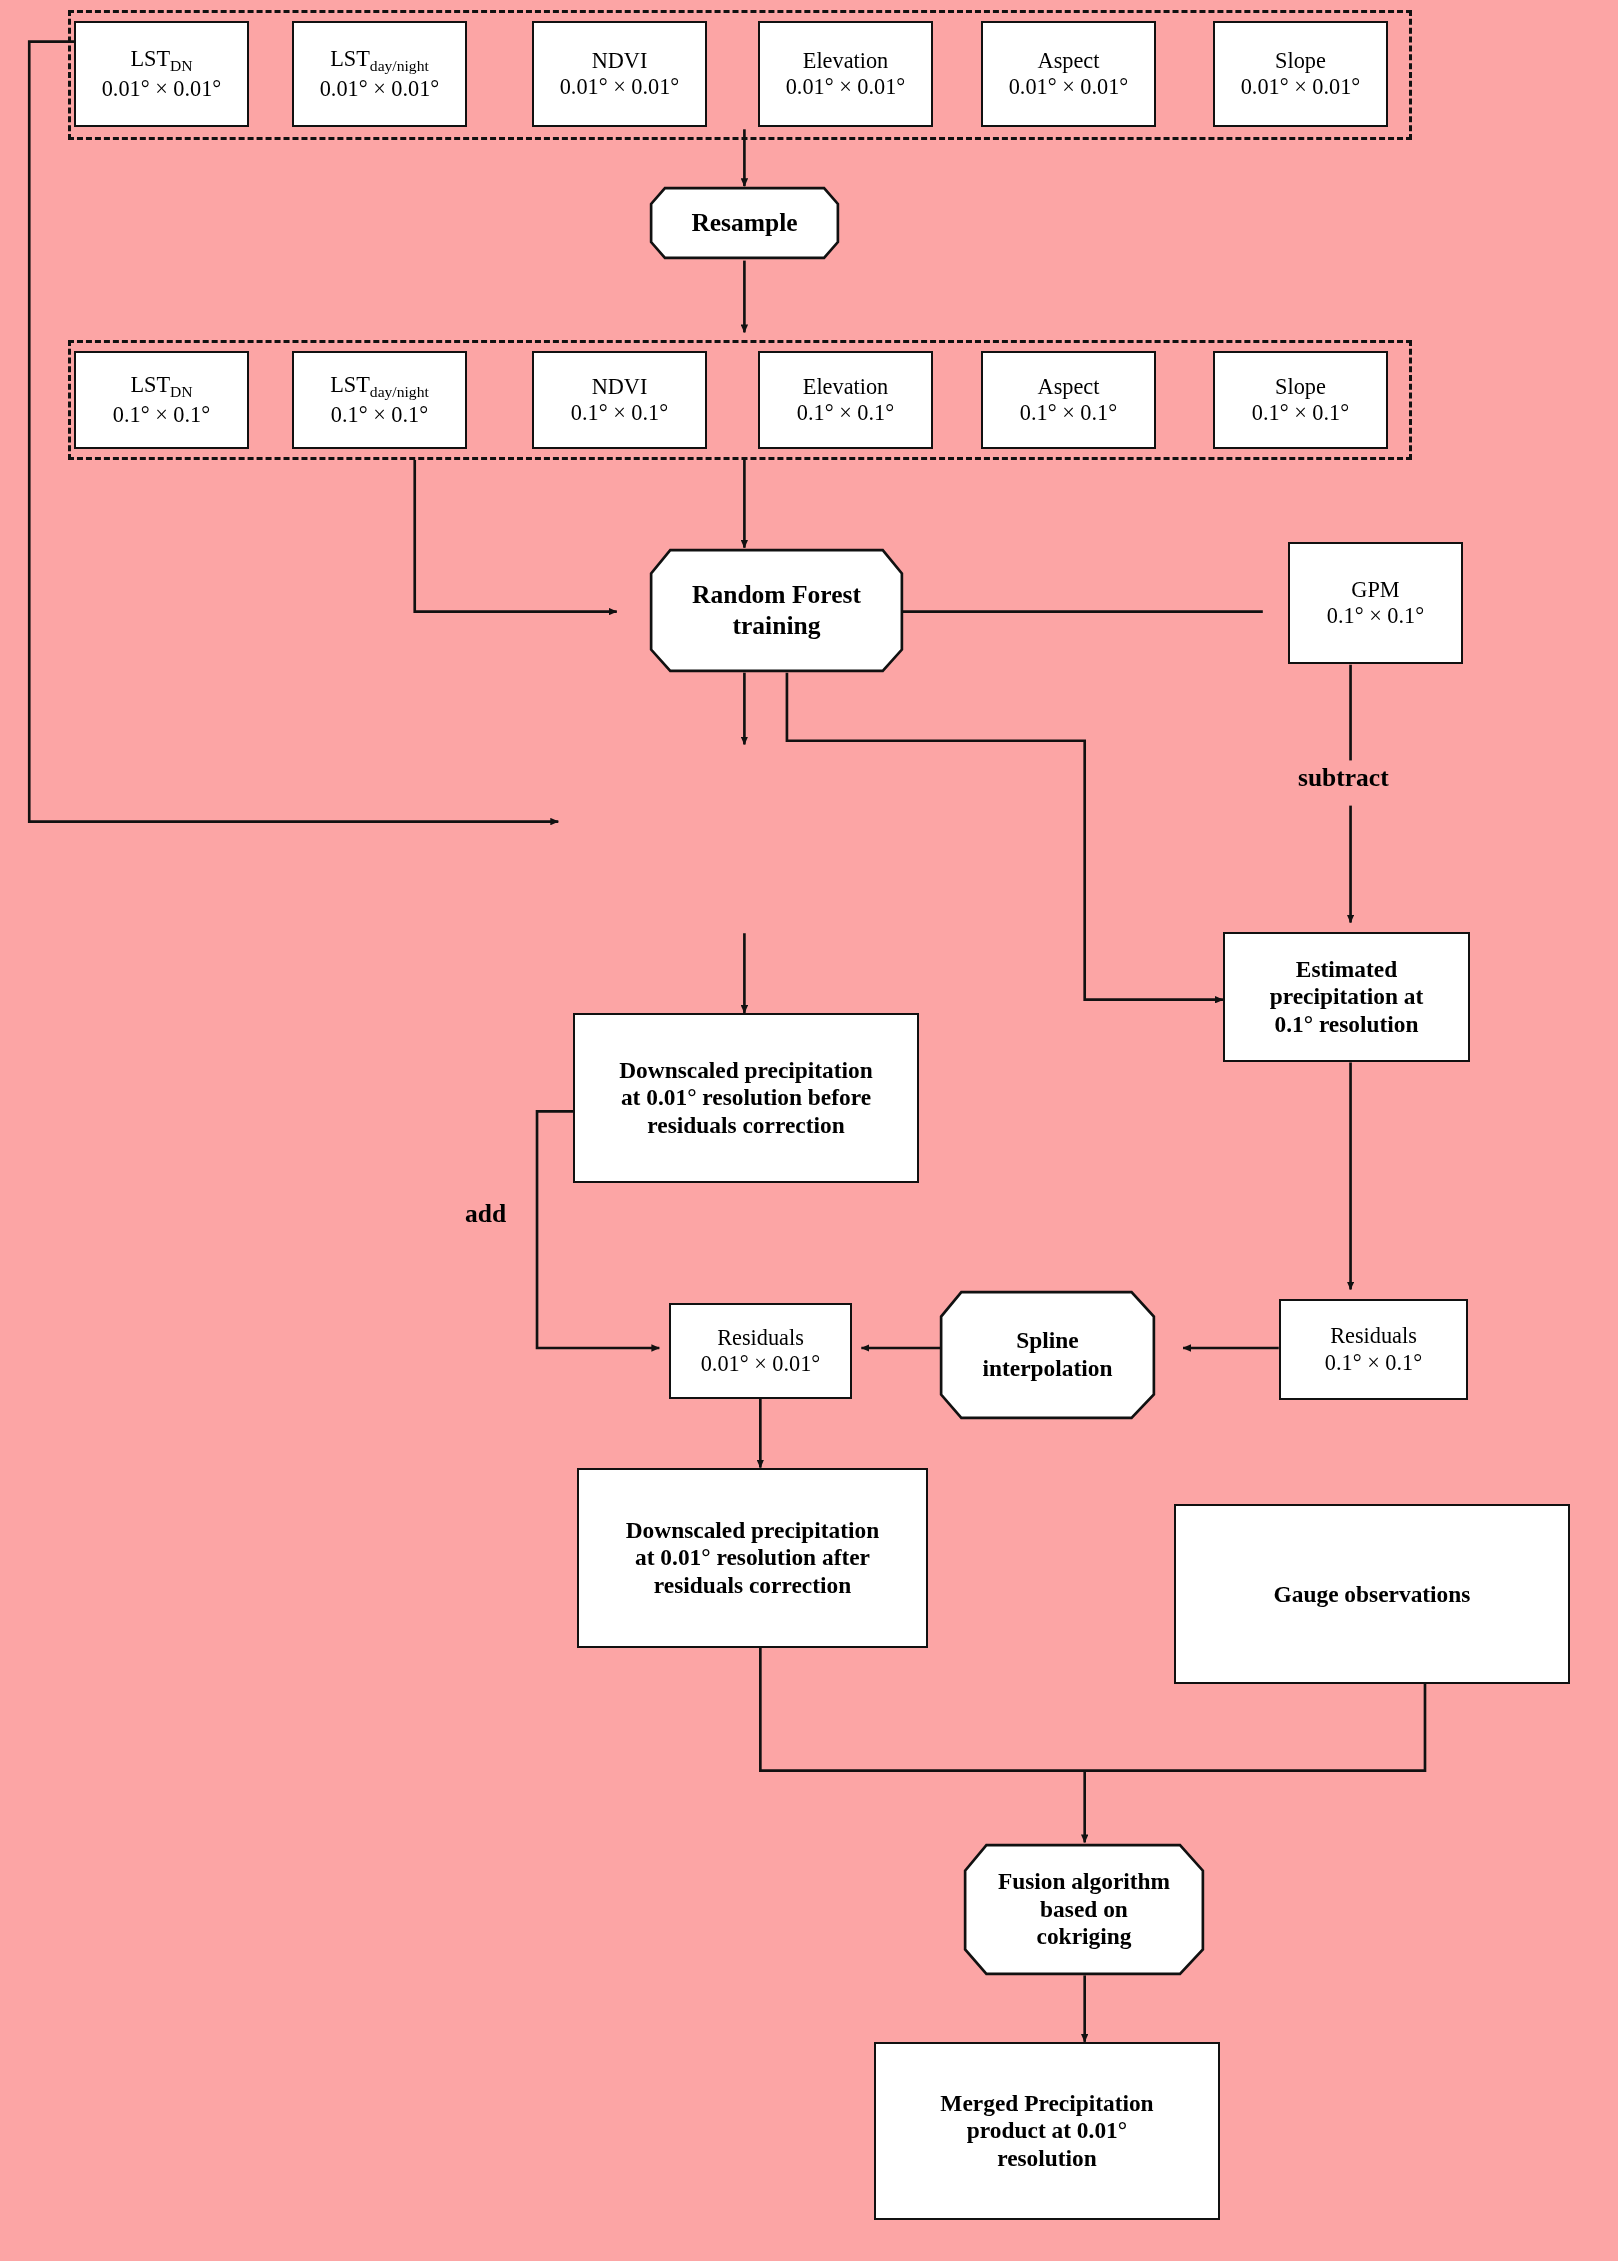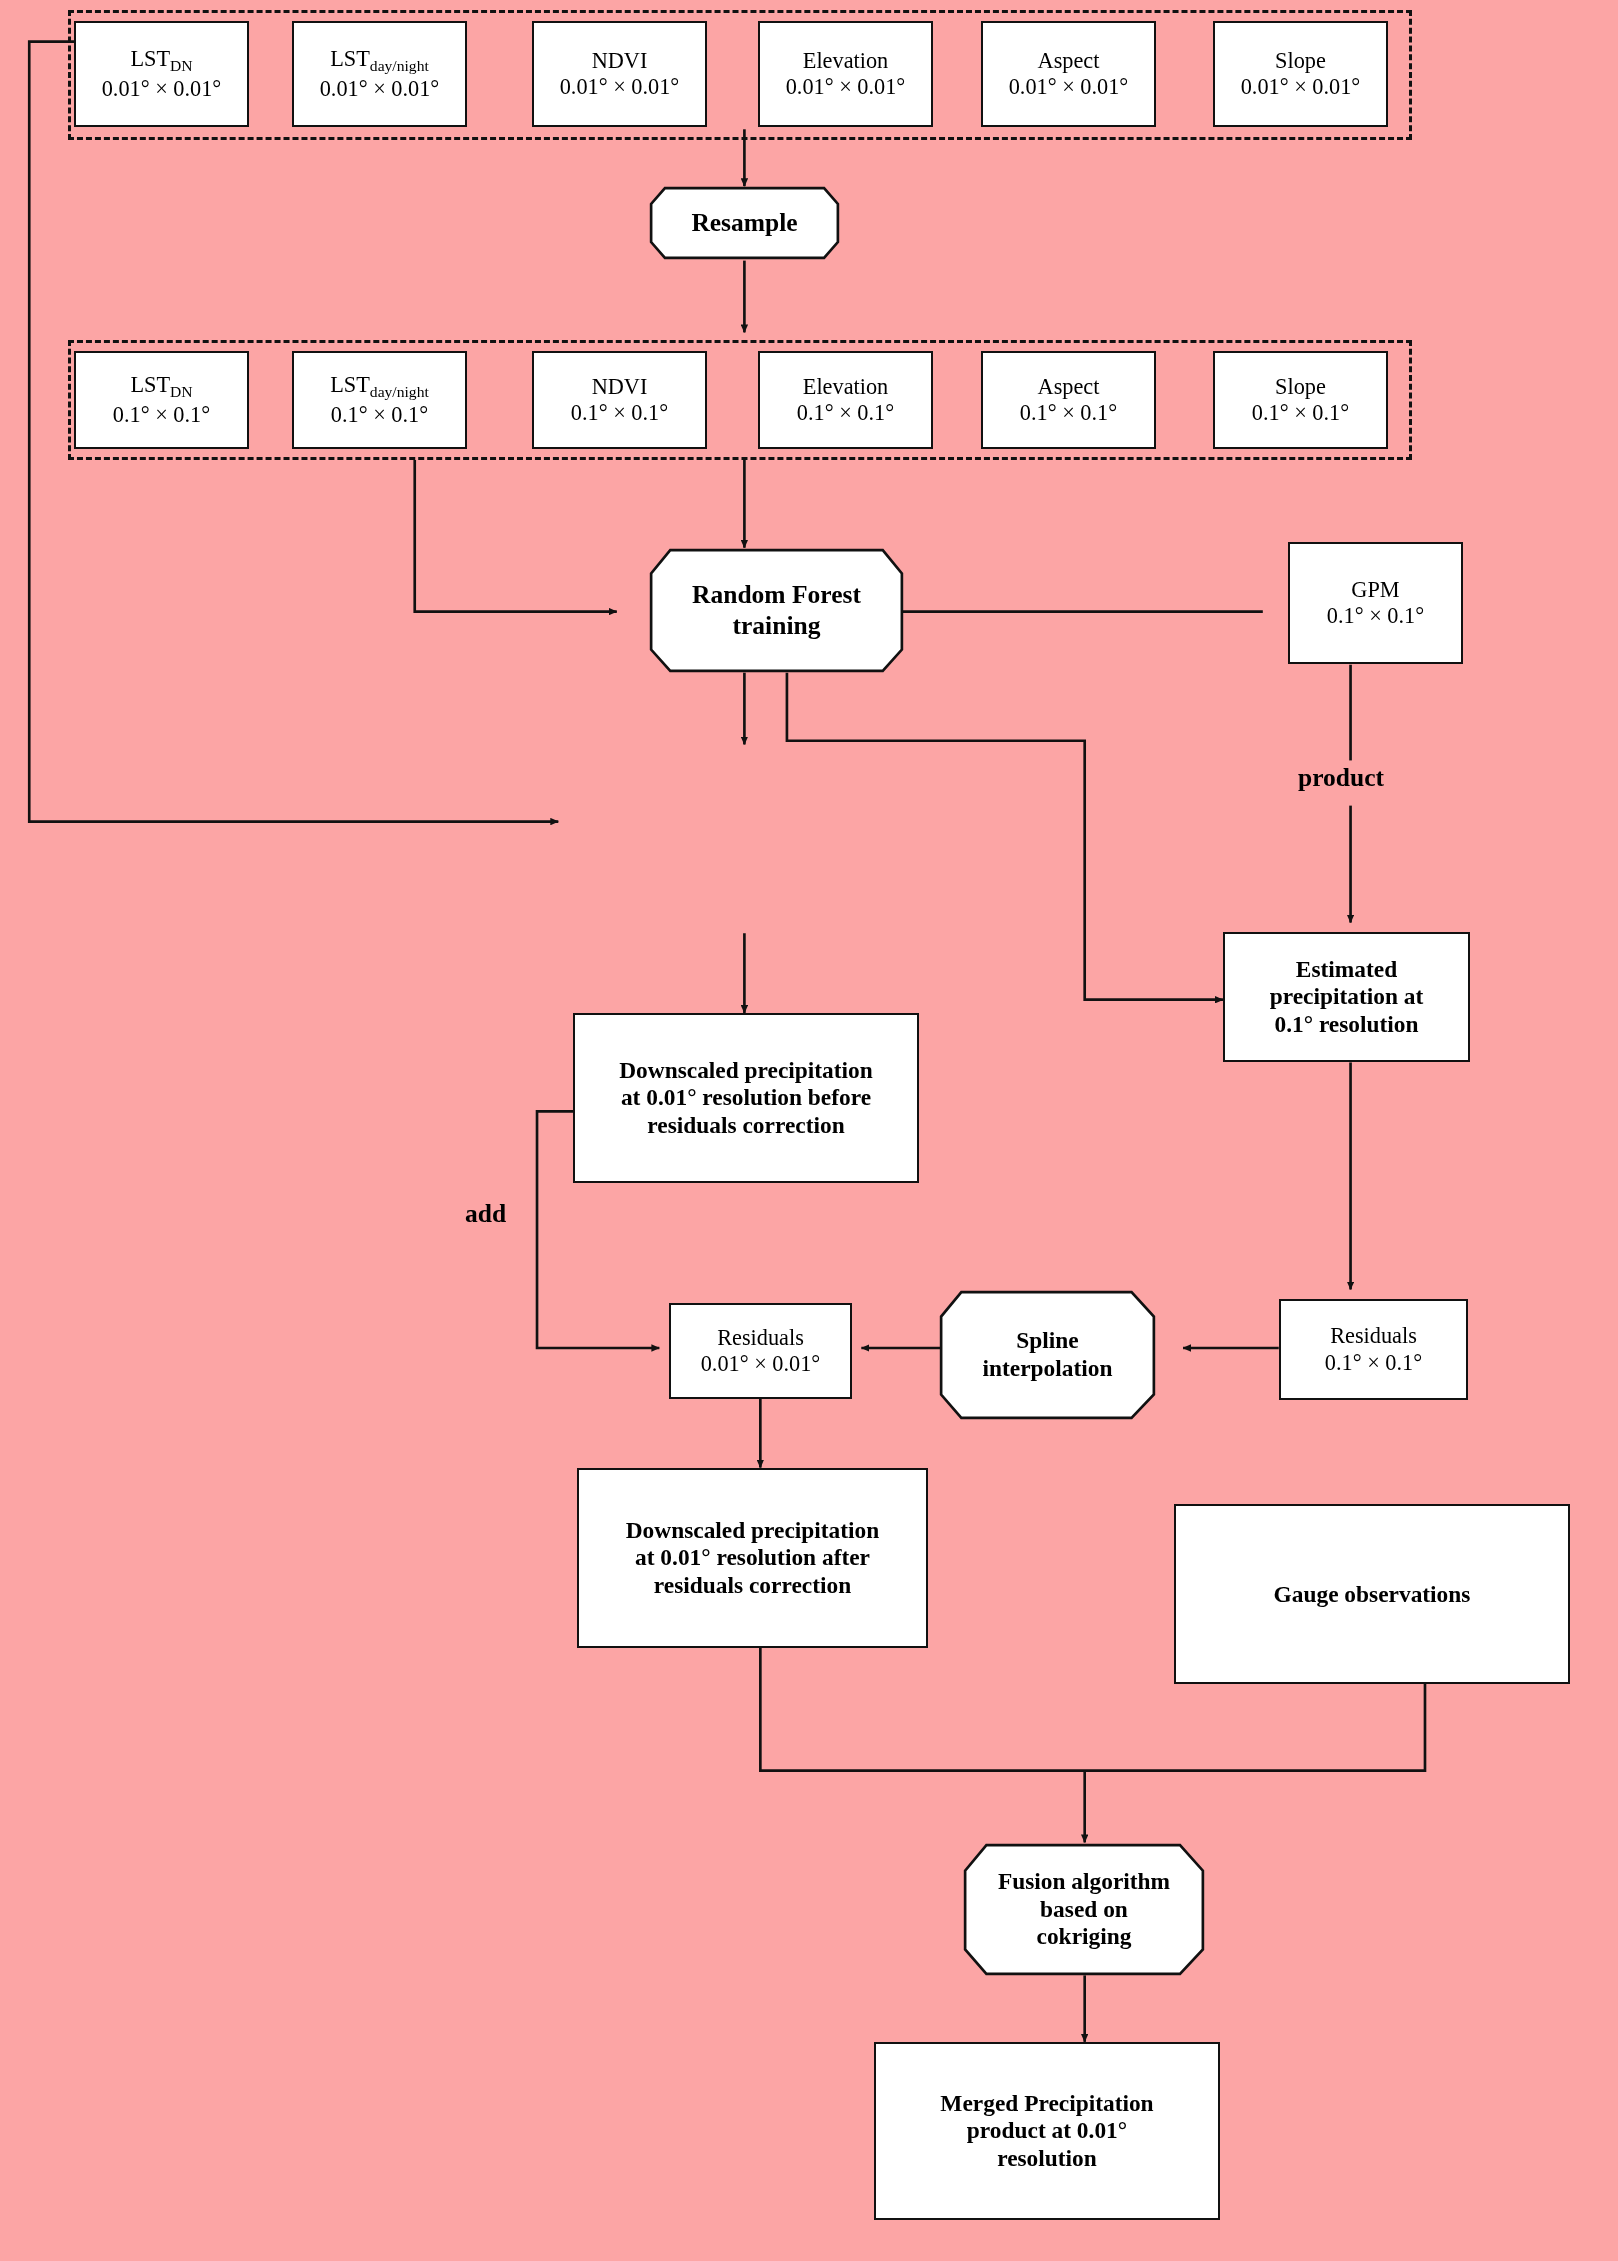--- a/index.html
+++ b/index.html
@@ -183,21 +183,21 @@
   </div>
 
   <div class="node rect" style="left:1288px;top:542px;width:175px;height:122px;">
     <span class="lbl">
       <span class="reg f34">GPM</span><br>
       <span class="reg f34">0.1° × 0.1°</span>
     </span>
   </div>
 
   <div class="edgelabel" style="left:1298px;top:763px;">
-    <span class="bold f40">product</span>
+    <span class="bold f40">subtract</span>
   </div>
 
 
   <div class="node rect" style="left:1223px;top:932px;width:247px;height:130px;">
     <span class="lbl">
       <span class="bold f36">Estimated</span><br>
       <span class="bold f36">precipitation at</span><br>
       <span class="bold f36">0.1° resolution</span>
     </span>
   </div>

